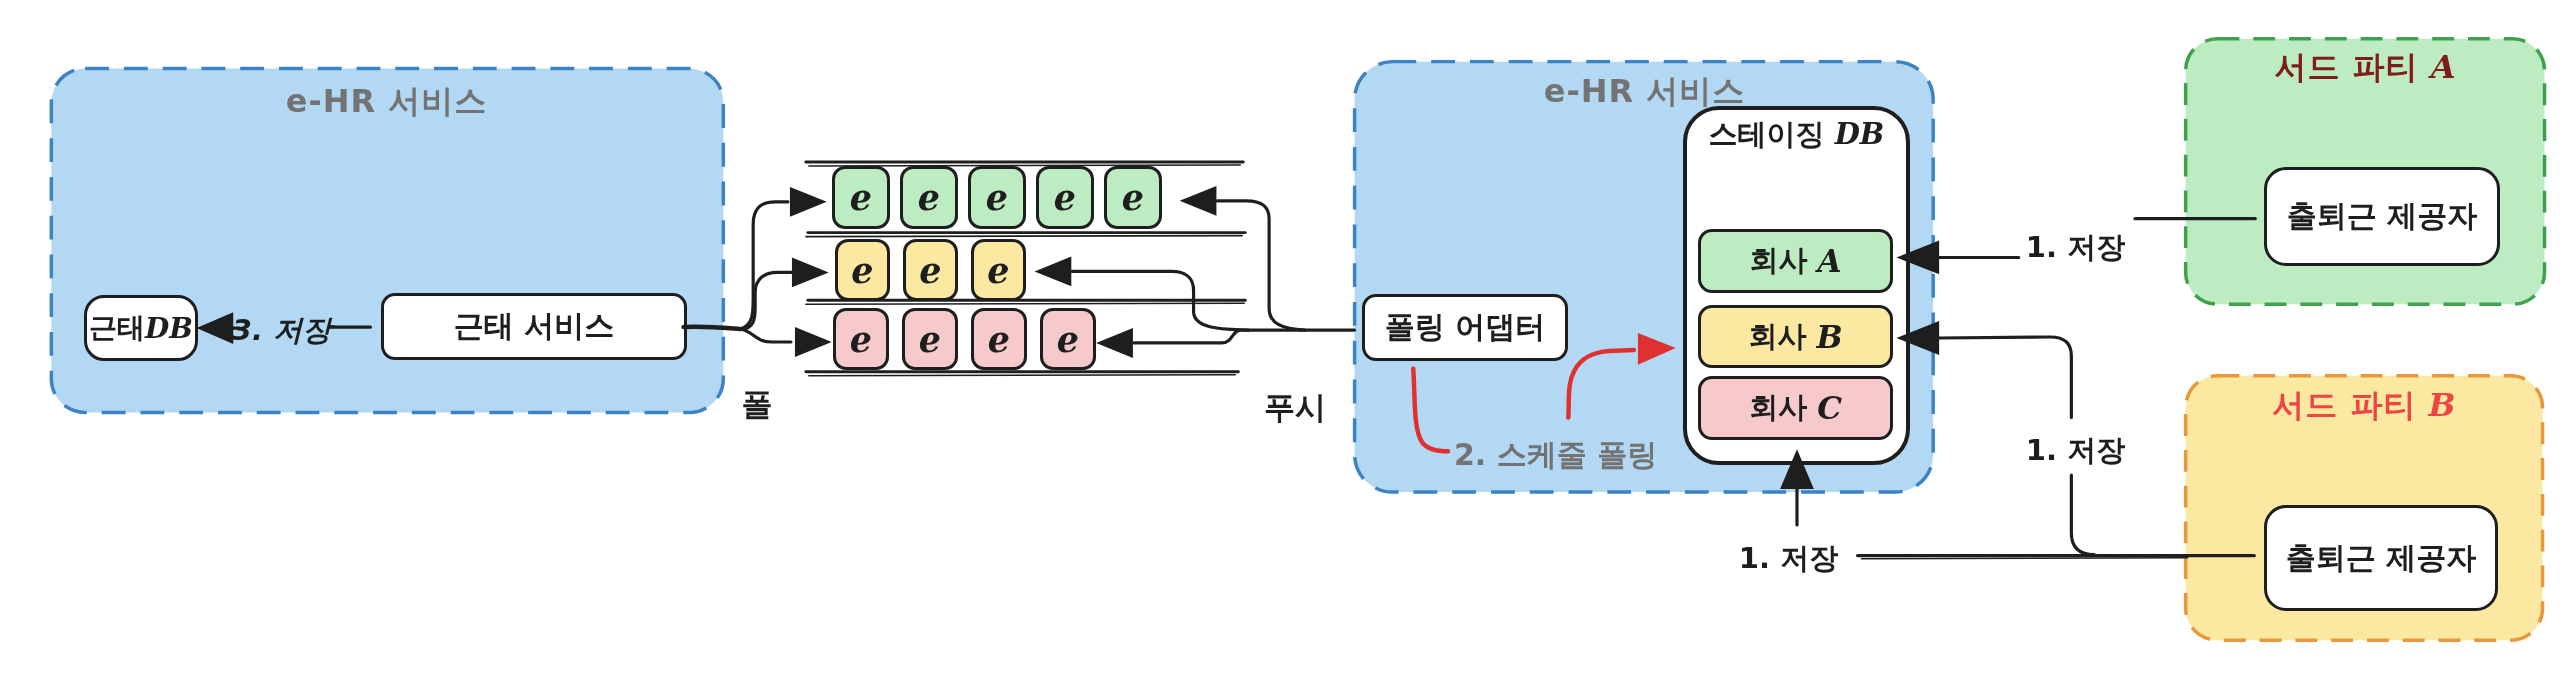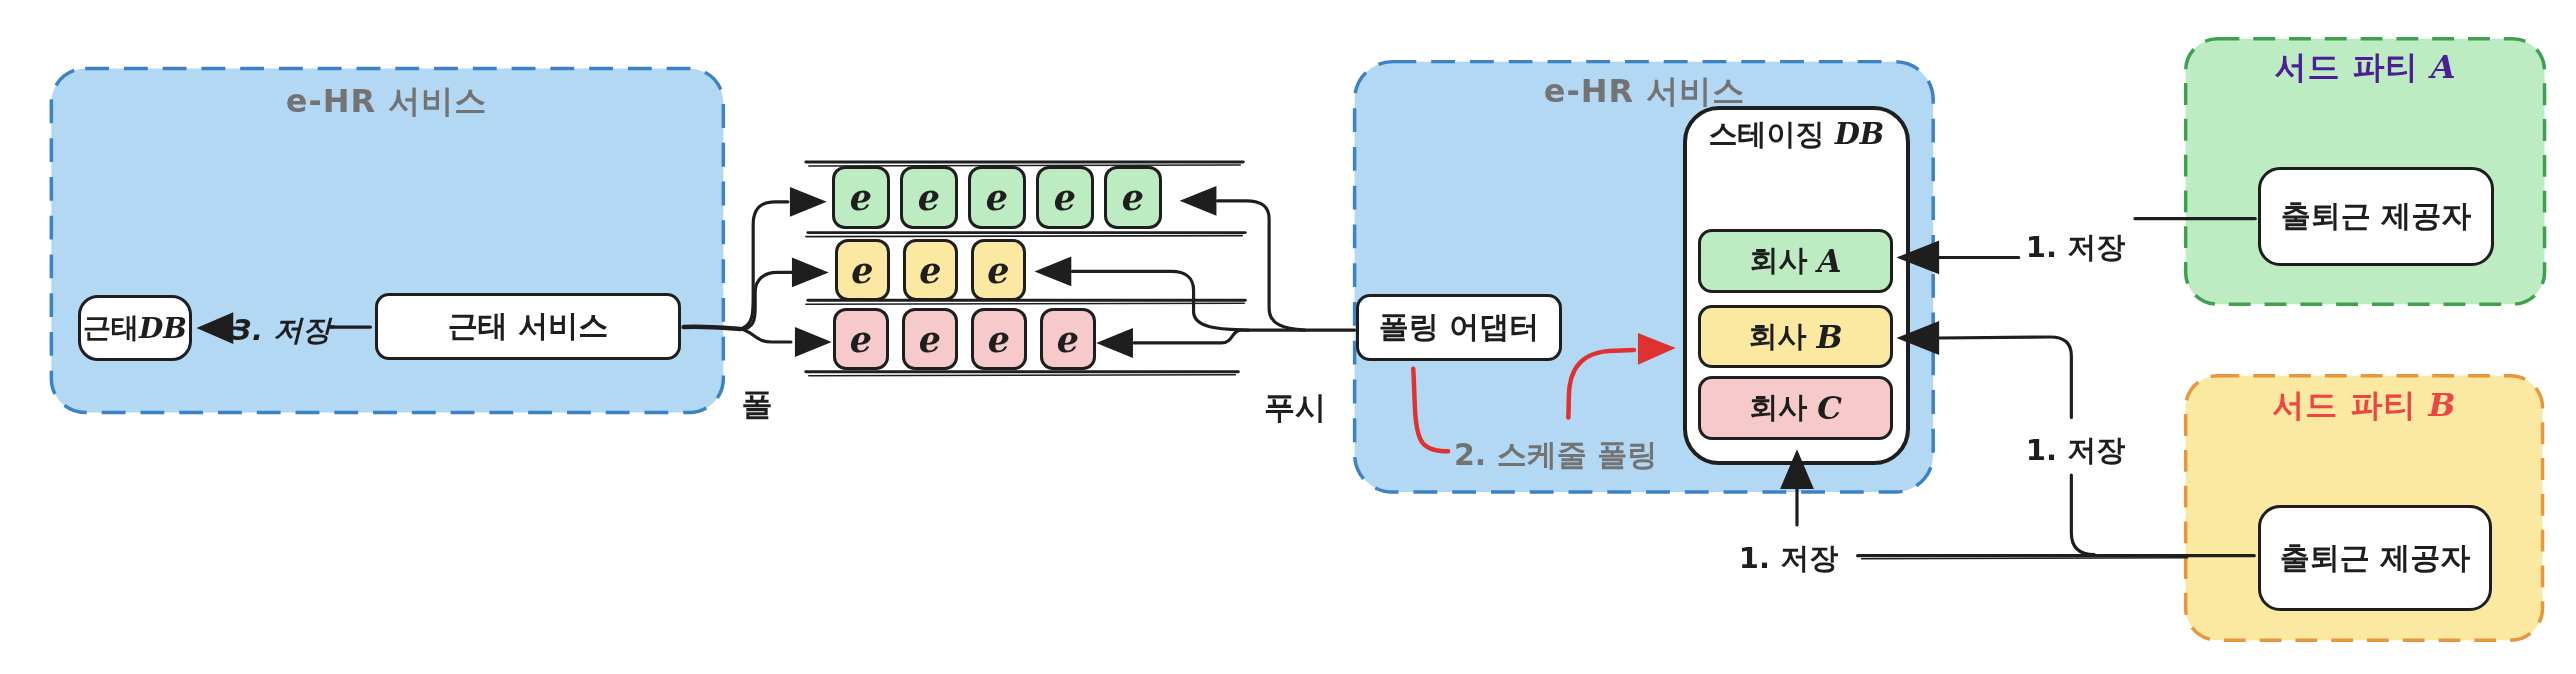--- a/index.html
+++ b/index.html
@@ -5,34 +5,34 @@
   html,body{margin:0;padding:0;background:#ffffff;}
   .canvas{position:relative;width:2576px;height:674px;background:#ffffff;overflow:hidden;
           font-family:"DejaVu Sans",sans-serif;color:#1e1e1e;}
   svg.layer{position:absolute;left:0;top:0;pointer-events:none;}
   .bg{z-index:0;}
   .fg{z-index:4;}
   .abs{position:absolute;}
   .grouptitle{z-index:5;text-align:center;font-size:32px;font-weight:600;letter-spacing:1px;}
   .node{z-index:3;background:#ffffff;border:3.5px solid #1e1e1e;border-radius:14px;
         display:flex;align-items:center;justify-content:center;font-size:30px;font-weight:600;
-        box-sizing:border-box;}
+        box-sizing:border-box;margin-left:6px;}
   .staging{z-index:2;background:#ffffff;border:4px solid #1e1e1e;border-radius:36px;box-sizing:border-box;}
   .staging-title{z-index:3;text-align:center;font-size:29px;font-weight:600;}
   .company{z-index:3;border:3.5px solid #1e1e1e;border-radius:14px;display:flex;align-items:center;
            justify-content:center;font-size:29px;font-weight:600;box-sizing:border-box;gap:10px;}
   .lane{z-index:3;display:flex;}
   .ebox{border:3.5px solid #1e1e1e;border-radius:13px;display:flex;align-items:center;
         justify-content:center;box-sizing:border-box;}
   .eletter{font-family:"DejaVu Serif",serif;font-style:italic;font-size:35px;font-weight:600;}
   .script{font-family:"DejaVu Serif",serif;font-style:italic;font-weight:700;}
   .lbl{z-index:6;font-size:29px;font-weight:600;text-align:center;}
   .red{color:#737373;}
   .blue{color:#737373;}
-  .green-t{color:#4c1d95;text-align:center;}
+  .green-t{color:#7f1d1d;text-align:center;}
   .orange-t{color:#ef4444;}
 </style>
 </head>
 <body>
 
 <div class="canvas">
 
   <svg class="layer bg" width="2576" height="674" viewBox="0 0 2590 678">
     <rect x="51" y="69" width="676" height="346" rx="34" fill="#b3d8f3" stroke="#3b82c6" stroke-width="3.5" stroke-dasharray="24 15"></rect>
     <rect x="1362" y="62" width="582" height="433" rx="38" fill="#b3d8f3" stroke="#3b82c6" stroke-width="3.5" stroke-dasharray="24 15"></rect>

